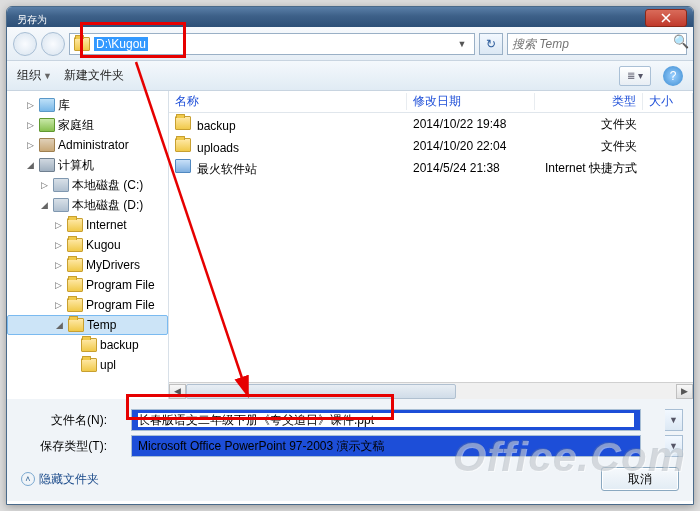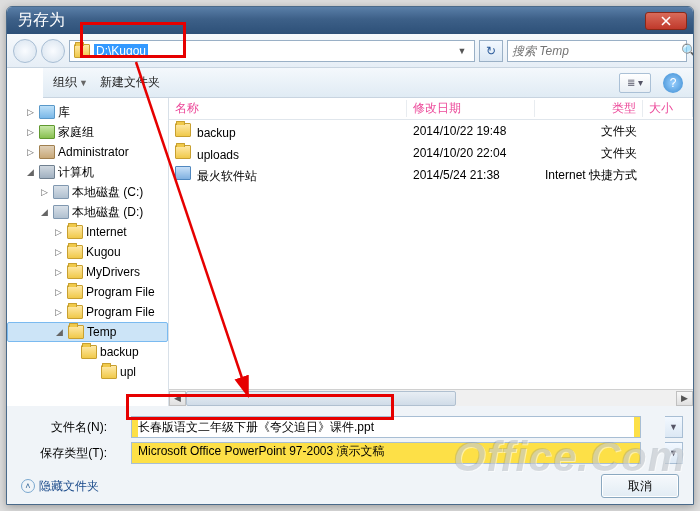--- a/index.html
+++ b/index.html
@@ -1,32 +1,32 @@
 <!DOCTYPE html>
 <html><head>
 <meta charset="utf-8">
 <style>
   * { box-sizing: border-box; margin: 0; padding: 0; font-family: "Microsoft YaHei", "Segoe UI", Tahoma, sans-serif; }
   body { background: #ddd; width: 700px; height: 511px; overflow: hidden; position: relative; }
   .window { position: absolute; left: 6px; top: 6px; width: 688px; height: 499px; background: #fff; border: 1px solid #4a6a8a; border-radius: 6px 6px 0 0; box-shadow: 0 2px 8px rgba(0,0,0,.3); overflow: hidden; }
-  .titlebar { height: 27px; background: linear-gradient(#5a7fa8,#3d6088 45%,#2d5078); display: flex; align-items: center; padding: 0 6px; color: #fff; font-size: 16px; }
+  .titlebar { height: 20px; background: linear-gradient(#5a7fa8,#3d6088 45%,#2d5078); display: flex; align-items: flex-end; padding: 0 6px; color: #fff; font-size: 10px; }
   .titlebar-text { flex: 1; padding-left: 4px; }
   .close-btn { width: 42px; height: 18px; background: linear-gradient(#d96b5a,#c0392b); border: 1px solid #8a2818; border-radius: 3px; display: flex; align-items: center; justify-content: center; color: #fff; font-size: 11px; cursor: pointer; }
   .navbar { height: 34px; background: linear-gradient(#f6f9fc,#e6eef6); border-bottom: 1px solid #c8d4e0; display: flex; align-items: center; padding: 0 6px; gap: 4px; }
   .nav-btn { width: 24px; height: 24px; border-radius: 50%; background: radial-gradient(#fafcff,#d6e2ee); border: 1px solid #a8bed4; cursor: pointer; }
   .path-box { flex: 1; height: 22px; background: #fff; border: 1px solid #9ab0c6; display: flex; align-items: center; padding: 0 4px; gap: 4px; }
   .path-icon { width: 16px; height: 14px; background: linear-gradient(#ffe9a8,#f0c94a); border: 1px solid #c8a030; border-radius: 1px; position: relative; }
   .path-icon::before { content:""; position:absolute; top:-3px; left:0; width:7px; height:3px; background:#f0c94a; border:1px solid #c8a030; border-bottom:none; border-radius:1px 1px 0 0;}
   .path-text { font-size: 12px; background: #3399ff; color: #fff; padding: 0 2px; }
   .path-drop { width: 16px; text-align: center; font-size: 9px; color: #555; cursor: pointer; }
   .refresh-btn { width: 24px; height: 22px; background: linear-gradient(#f2f8ff,#dce8f4); border: 1px solid #9ab0c6; display: flex; align-items: center; justify-content: center; font-size: 12px; color: #2a5a9a; cursor: pointer; }
-  .search-box { width: 180px; height: 22px; background: #fff; border: 1px solid #9ab0c6; display: flex; align-items: center; padding: 0 4px; gap: 12px; }
+  .search-box { width: 180px; height: 22px; background: #fff; border: 1px solid #9ab0c6; display: flex; padding: 0 4px; gap: 4px; }
   .search-text { flex: 1; font-size: 12px; color: #888; font-style: italic; border: none; outline: none; }
   .search-icon { font-size: 13px; color: #3a6aa0; }
-  .toolbar { height: 30px; background: linear-gradient(#f4f8fc,#e0ebf4); border-bottom: 1px solid #c8d4e0; display: flex; align-items: center; padding: 0 10px; gap: 12px; font-size: 12px; margin-left: 36px; }
+  .toolbar { height: 30px; background: linear-gradient(#f4f8fc,#e0ebf4); border-bottom: 1px solid #c8d4e0; display: flex; align-items: center; padding: 0 10px; gap: 12px; font-size: 12px; }
   .tb-item { display: flex; align-items: center; gap: 2px; cursor: pointer; color: #222; }
   .tb-spacer { flex: 1; }
   .view-btn { width: 32px; height: 20px; border: 1px solid #aac0d6; background: linear-gradient(#fff,#e8eef4); border-radius: 2px; cursor: pointer; display:flex; align-items:center; justify-content:center; font-size:10px; color:#556;}
   .help-btn { width: 20px; height: 20px; border-radius: 50%; background: radial-gradient(#9ad0ff,#3a8ad0); color: #fff; font-size: 12px; display: flex; align-items: center; justify-content: center; cursor: pointer; }
   .body-area { display: flex; height: 308px; }
   .tree { width: 162px; border-right: 1px solid #d8e0e8; overflow: hidden; font-size: 12px; padding: 4px 0; background: #fff; }
   .tree-row { display: flex; align-items: center; height: 20px; padding-left: 4px; gap: 3px; cursor: pointer; white-space: nowrap; }
   .tree-row.sel { background: #cce4f7; border: 1px solid #7abaf0; border-radius: 2px; }
   .exp { width: 11px; height: 11px; display: inline-flex; align-items: center; justify-content: center; font-size: 9px; color: #666; }
   .ticon { width: 16px; height: 14px; background: linear-gradient(#ffe9a8,#f0c94a); border: 1px solid #c8a030; border-radius: 1px; position: relative; flex-shrink:0;}
@@ -35,38 +35,38 @@
   .ticon.lib::before{display:none;}
   .ticon.home{background:linear-gradient(#c8e8a8,#88c050);border-color:#609830;}
   .ticon.home::before{display:none;}
   .ticon.user{background:linear-gradient(#e0d0b8,#c8a878);border-color:#a08050;}
   .ticon.user::before{display:none;}
   .ticon.pc{background:linear-gradient(#d0d8e0,#a0b0c0);border-color:#708090;}
   .ticon.pc::before{display:none;}
   .ticon.drv{background:linear-gradient(#d8e0e8,#b0c0d0);border-color:#8098b0;}
   .ticon.drv::before{display:none;}
   .list { flex: 1; overflow: hidden; font-size: 12px; position: relative; }
-  .list-head { display: flex; height: 22px; border-bottom: 1px solid #e0e6ec; align-items: center; color: #ec4899; }
+  .list-head { display: flex; height: 22px; border-bottom: 1px solid #e0e6ec; align-items: center; color: #1d4ed8; }
   .list-head > div { padding: 0 6px; border-right: 1px solid #e8ecf0; }
   .col-name { width: 238px; } .col-date { width: 128px; } .col-type { width: 108px; text-align: right; } .col-size { flex: 1; }
   .list-body { }
   .list-row { display: flex; height: 22px; align-items: center; cursor: pointer; }
   .list-row > div { padding: 0 6px; }
   .licon { width: 16px; height: 14px; background: linear-gradient(#ffe9a8,#f0c94a); border: 1px solid #c8a030; border-radius: 1px; position: relative; margin-right: 6px; flex-shrink:0; display:inline-block;}
   .licon::before{content:"";position:absolute;top:-3px;left:0;width:7px;height:3px;background:#f0c94a;border:1px solid #c8a030;border-bottom:none;border-radius:1px 1px 0 0;}
   .licon.web{background:linear-gradient(#c8e0f8,#80b0e0);border-color:#5088c0;}
   .licon.web::before{display:none;}
   .hscroll { position: absolute; bottom: 0; left: 0; right: 0; height: 17px; background: #f0f0f0; border-top: 1px solid #d0d0d0; display: flex; align-items: center; }
   .hs-btn { width: 17px; height: 15px; background: linear-gradient(#f8f8f8,#e0e0e0); border: 1px solid #c0c0c0; font-size: 9px; color: #555; display:flex;align-items:center;justify-content:center; }
   .hs-track { flex: 1; position: relative; height: 15px; }
   .hs-thumb { position: absolute; left: 0; width: 55%; height: 100%; background: linear-gradient(#e8eef4,#d0dce8); border: 1px solid #b0c0d0; border-radius: 2px; }
   .bottom { background: #f0f4f8; padding: 8px 10px 6px; font-size: 12px; }
   .field-row { display: flex; align-items: center; height: 26px; gap: 24px; }
   .field-label { width: 90px; text-align: right; }
-  .field-input { flex: 1; height: 22px; border: 1px solid #a8bed4; background: #fde047; padding: 0 6px; font-size: 12px; display: flex; }
+  .field-input { flex: 1; height: 22px; border: 1px solid #a8bed4; background: #1d4ed8; padding: 0 6px; font-size: 12px; display: flex; align-items: center; }
   .field-input input { width: 100%; border: none; outline: none; font-size: 12px; font-family: inherit; }
   .field-drop { width: 18px; height: 22px; border: 1px solid #a8bed4; border-left: none; background: linear-gradient(#f2f8ff,#dce8f4); display:flex;align-items:center;justify-content:center;font-size:9px;color:#556; cursor:pointer;}
   .action-row { display: flex; align-items: center; padding: 8px 4px 4px; gap: 8px; }
   .hide-link { display: flex; align-items: center; gap: 4px; cursor: pointer; color: #1a4a8a; font-size: 12px; }
   .hide-arrow { width: 14px; height: 14px; border: 1px solid #7aa8d0; border-radius: 50%; display:flex;align-items:center;justify-content:center;font-size:9px;color:#3a6a9a;}
   .action-spacer { flex: 1; }
   .win-btn { min-width: 78px; height: 24px; background: linear-gradient(#f6f9fc,#e2ecf4); border: 1px solid #8aa8c0; border-radius: 3px; font-size: 12px; cursor: pointer; display:flex;align-items:center;justify-content:center; gap:2px; box-shadow: 0 0 0 1px #fff inset;}
   .red-box { position: absolute; border: 3px solid #e60000; pointer-events: none; z-index: 50; }
   .rb1 { left: 80px; top: 22px; width: 106px; height: 36px; }
   .rb2 { left: 126px; top: 394px; width: 268px; height: 26px; }
@@ -176,21 +176,21 @@
       <div class="tree-row sel" style="padding-left:46px">
           <span class="exp">◢</span>
           <span class="ticon"></span>
           <span>Temp</span>
         </div>
       <div class="tree-row" style="padding-left:60px">
           <span class="exp"></span>
           <span class="ticon"></span>
           <span>backup</span>
         </div>
-      <div class="tree-row" style="padding-left:80px">
+      <div class="tree-row" style="padding-left:60px">
           <span class="exp"></span>
           <span class="ticon"></span>
           <span>upl</span>
         </div>
     </div>
 
     <div class="list">
       <div class="list-head">
         <div class="col-name">名称</div>
         <div class="col-date">修改日期</div>

